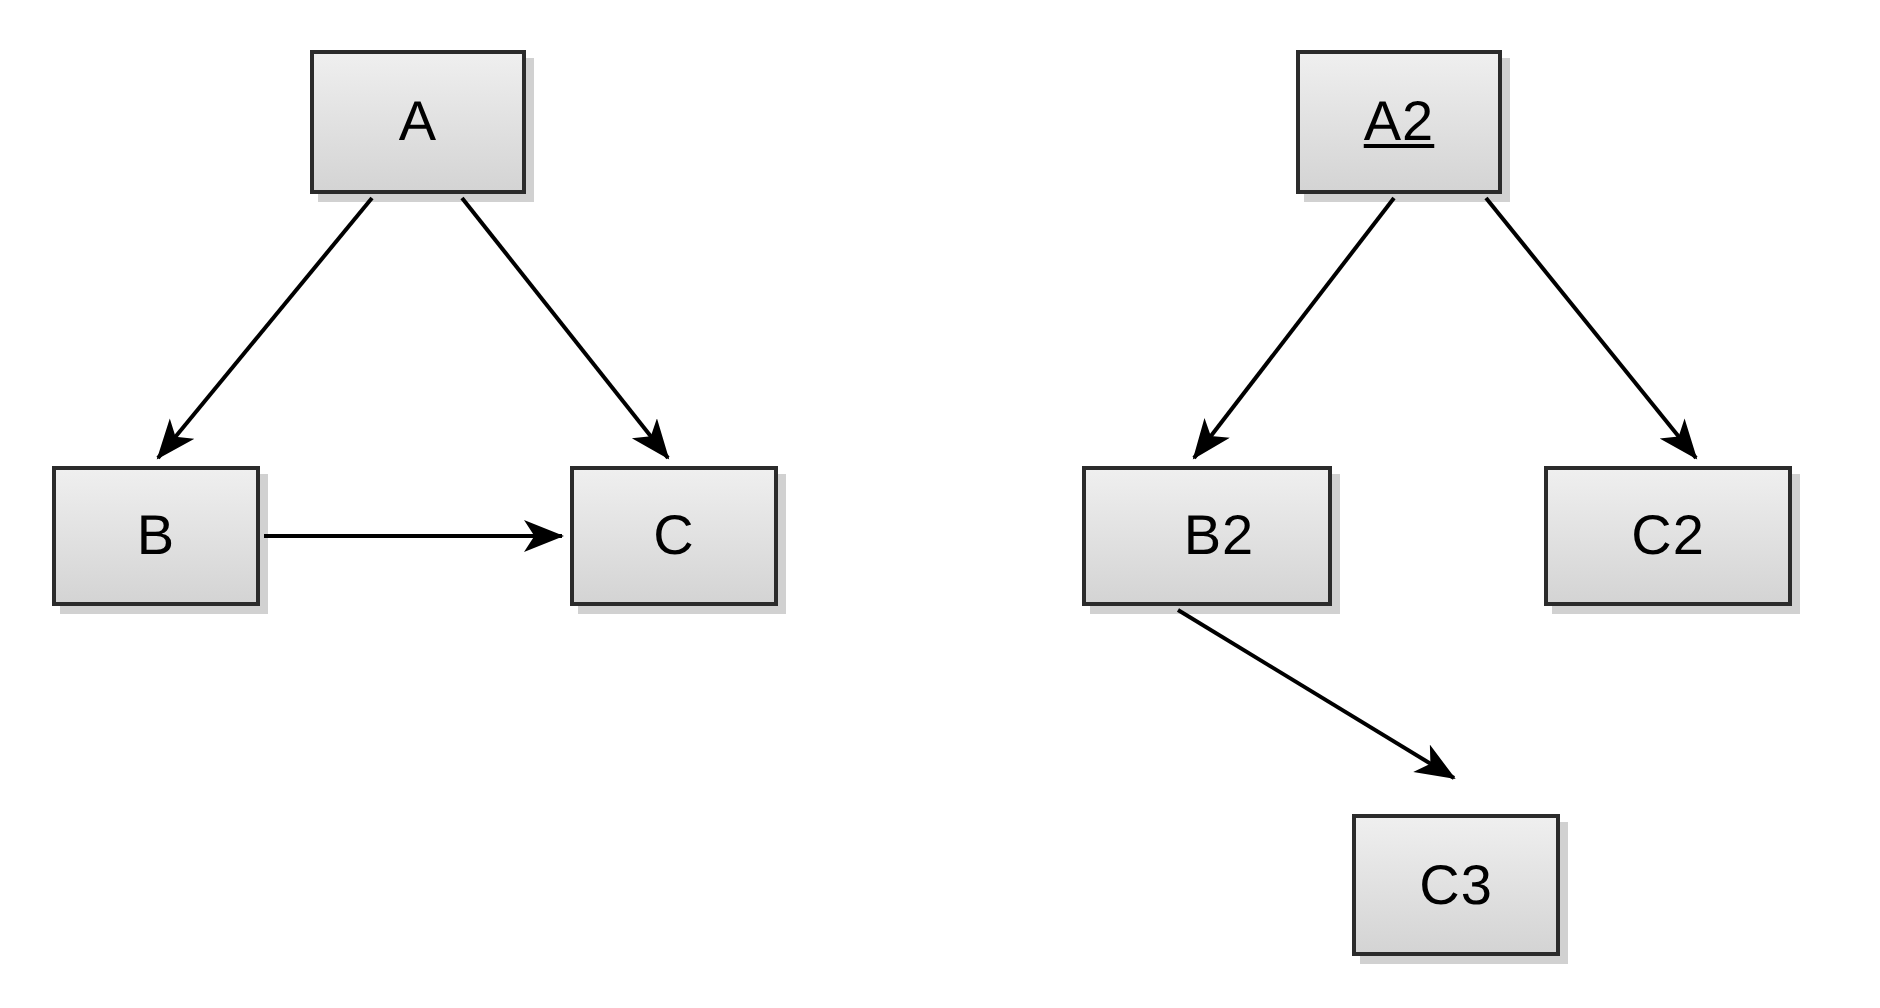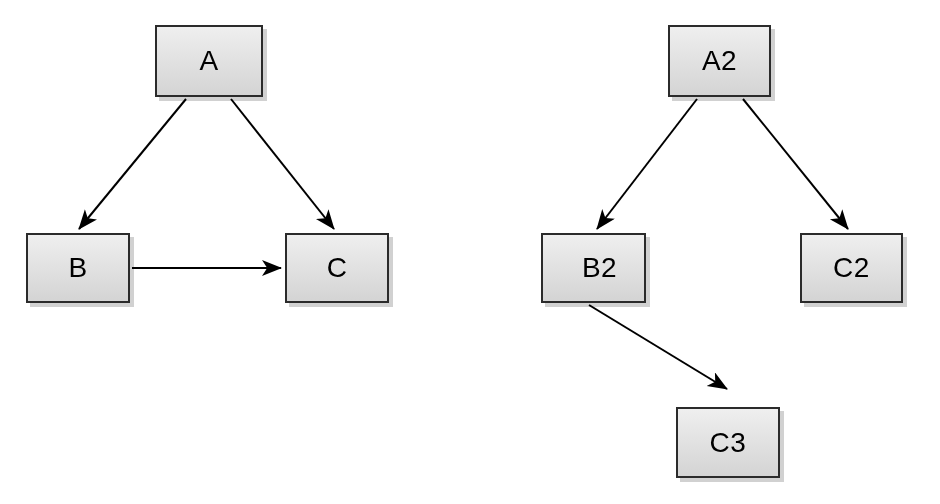--- a/index.html
+++ b/index.html
@@ -71,27 +71,27 @@
   <div id="nodes-group">
       <div class="node" style="left: 155px; top: 25px; width: 108px; height: 72px;">
         <span class="node-label">A</span>
       </div>
       <div class="node" style="left: 26px; top: 233px; width: 104px; height: 70px;">
         <span class="node-label">B</span>
       </div>
       <div class="node" style="left: 285px; top: 233px; width: 104px; height: 70px;">
         <span class="node-label">C</span>
       </div>
-      <div class="node" style="left: 668px; top: 25px; width: 103px; height: 72px;">
+      <div class="node" style="left: 648px; top: 25px; width: 103px; height: 72px; text-decoration: underline;">
         <span class="node-label">A2</span>
       </div>
-      <div class="node" style="left: 541px; top: 233px; width: 105px; height: 70px; padding-left: 12px;">
+      <div class="node" style="left: 541px; top: 233px; width: 125px; height: 70px; padding-left: 12px;">
         <span class="node-label">B2</span>
       </div>
-      <div class="node" style="left: 800px; top: 233px; width: 103px; height: 70px;">
+      <div class="node" style="left: 772px; top: 233px; width: 124px; height: 70px;">
         <span class="node-label">C2</span>
       </div>
       <div class="node" style="left: 676px; top: 407px; width: 104px; height: 71px;">
         <span class="node-label">C3</span>
       </div>
     </div>
 
 </div>
 
 </body></html>

